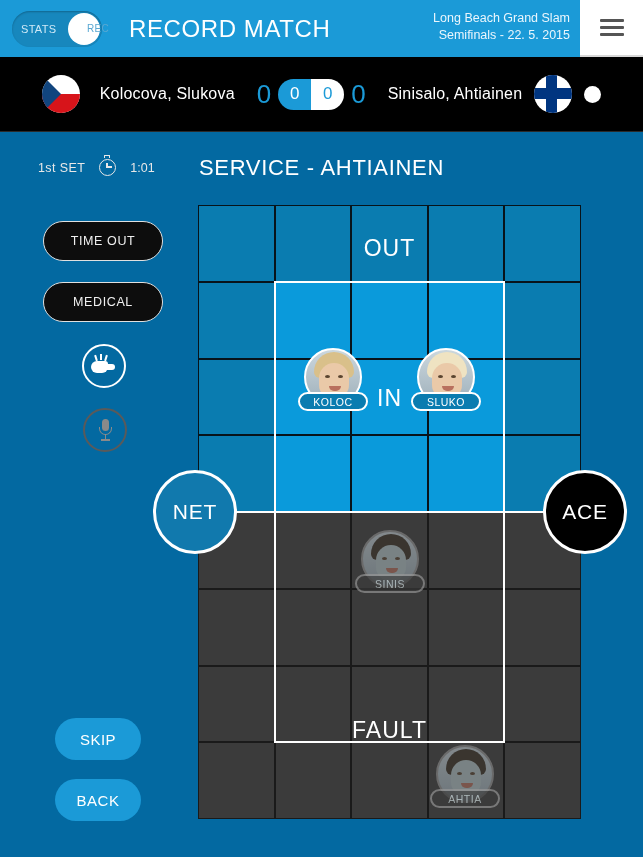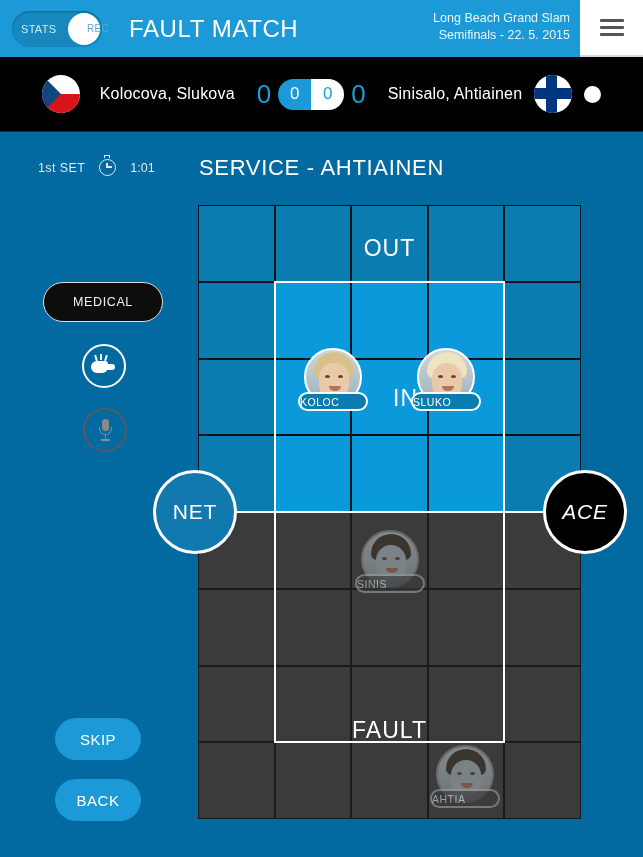--- a/index.html
+++ b/index.html
@@ -129,21 +129,21 @@
   }
   .zone-in    { left: 76px;  top: 76px;  width: 231px; height: 231px; border-bottom: none; }
   .zone-fault { left: 76px;  top: 307px; width: 231px; height: 231px; border-top: none; }
   .net-line   { left: 0;     top: 306px; width: 383px; height: 0; border: none; border-top: 2.5px solid #ffffff; }
 
   .zone-label {
     position: absolute; color: #ffffff; font-size: 23px; letter-spacing: 1px;
     text-align: center; pointer-events: none;
   }
   .lbl-out   { left: 0; top: 30px;  width: 383px; }
-  .lbl-in    { left: 16px; top: 180px; width: 383px; }
+  .lbl-in    { left: 0; top: 180px; width: 383px; }
   .lbl-fault { left: 0; top: 512px; width: 383px; }
 
   
   .player { position: absolute; width: 58px; text-align: center; }
   .player .ava {
     width: 58px; height: 58px; border-radius: 50%;
     border: 2px solid #ffffff; overflow: hidden; position: relative;
     background: linear-gradient(#cbd7de, #9fb0ba);
   }
   .player.dim .ava { border-color: #9a9a9a; opacity: .5; }
@@ -152,34 +152,34 @@
   .face-eye-l { position: absolute; left: 19px; top: 25px; width: 5px; height: 3px; border-radius: 50%; background: #5a4430; }
   .face-eye-r { position: absolute; left: 32px; top: 25px; width: 5px; height: 3px; border-radius: 50%; background: #5a4430; }
   .face-mouth { position: absolute; left: 23px; top: 36px; width: 12px; height: 5px; border-radius: 0 0 8px 8px; background: #b9705e; }
   .face-hair-d { background: #3a3024 !important; }
   .face-hair-l { background: #efe3c2 !important; }
   .face-skin-dim { background: #b8c9cc !important; }
 
   .pl-badge {
     position: absolute; left: -6px; top: 44px; width: 70px; height: 19px;
     border-radius: 10px; border: 2px solid #ffffff; background: #0a7cb0;
-    display: flex; align-items: center; 
+    display: flex; align-items: center; justify-content: center;
   }
   .pl-badge span { color: #ffffff; font-size: 10.5px; letter-spacing: .5px; }
   .player.dim .pl-badge { background: #3b3b3b; border-color: #9a9a9a; opacity: .65; }
   .player.dim .pl-badge span { color: #c9d6d8; }
 
   
   .round-btn {
     position: absolute; width: 84px; height: 84px; border-radius: 50%;
     border: 3px solid #ffffff;
     display: flex; align-items: center; justify-content: center;
   }
   .btn-net { left: 153px; top: 470px; background: #1179ad; }
-  .btn-ace { left: 543px; top: 470px; background: #000000; font-style: italic; }
+  .btn-ace { left: 543px; top: 470px; background: #000000; }
   .round-btn span { color: #ffffff; font-size: 21px; letter-spacing: .8px; }
 
   
   .pill-outline {
     position: absolute; width: 120px; height: 40px; border-radius: 20px;
     border: 1.6px solid #e0e0e0; background: #0d0d0d;
     display: flex; align-items: center; justify-content: center;
   }
   .pill-outline span { color: #f0f0f0; font-size: 12.5px; letter-spacing: .6px; }
   .btn-timeout { left: 43px; top: 221px; }
@@ -224,21 +224,21 @@
 
 <div id="app">
 
   <div class="header">
     <div class="rec-toggle">
       <span class="stats-lbl">STATS</span>
       <div class="rec-knob">
         <span>REC</span>
       </div>
     </div>
-    <div class="header-title">FAULT MATCH</div>
+    <div class="header-title">RECORD MATCH</div>
     <div class="match-meta">
       <span class="m1">Long Beach Grand Slam</span>
       <span class="m2">Semifinals - 22. 5. 2015</span>
     </div>
     <div class="menu-panel">
       <div class="hamburger">
         <i></i>
           <i></i>
           <i></i>
       </div>
@@ -404,20 +404,23 @@
     </div>
   </div>
 
   <div class="round-btn btn-net">
     <span>NET</span>
   </div>
   <div class="round-btn btn-ace">
     <span>ACE</span>
   </div>
 
+  <div class="pill-outline btn-timeout">
+    <span>TIME OUT</span>
+  </div>
   <div class="pill-outline btn-medical">
     <span>MEDICAL</span>
   </div>
 
   <div class="circle-icon btn-whistle">
     <div class="whistle-glyph">
       <div class="w-l1"></div>
         <div class="w-l2"></div>
         <div class="w-l3"></div>
       <div class="w-body"></div>

